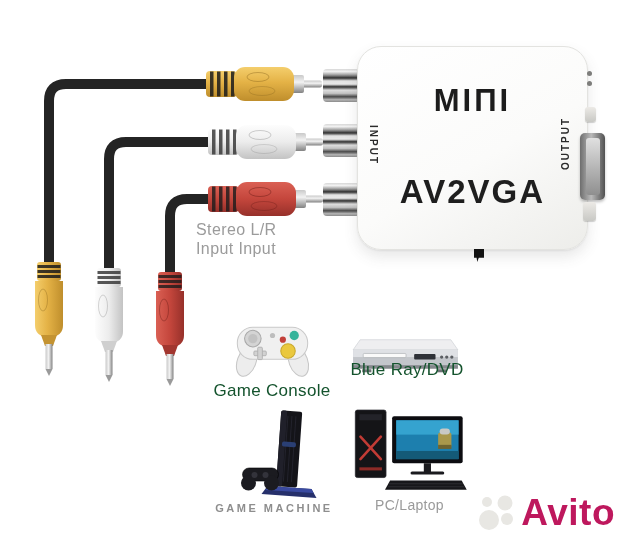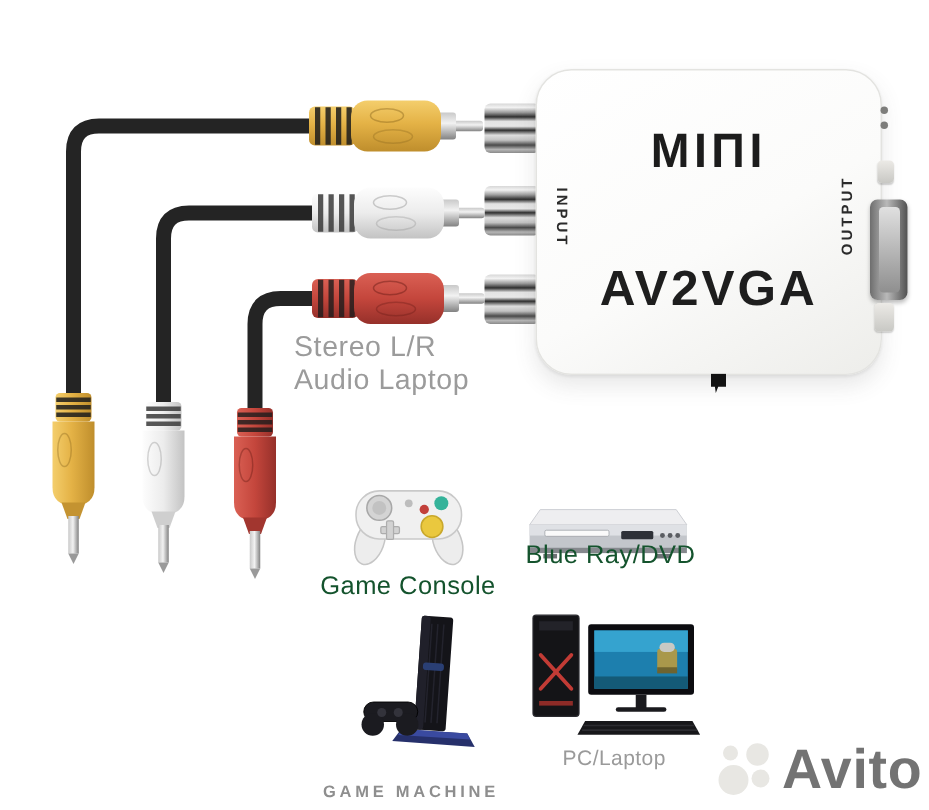--- a/index.html
+++ b/index.html
@@ -49,37 +49,37 @@
   }
   .screw{position:absolute;background:linear-gradient(180deg,#eceae6,#c8c8c4);border-radius:3px;z-index:3;box-shadow:0 1px 1px rgba(0,0,0,.18);}
   .screw.top{left:585px;top:107px;width:11px;height:15px;}
   .screw.bottom{left:583px;top:202px;width:13px;height:19px;}
   .dot{position:absolute;width:5px;height:5px;border-radius:50%;background:#7d7d7b;z-index:3;}
   .dot.d1{left:587px;top:71px;} .dot.d2{left:587px;top:81px;}
 
   
   .stereo-caption{
     position:absolute;left:196px;top:221px;z-index:2;
-    font-size:19px;line-height:1.18;color:#9b9b9b;letter-spacing:.4px;
+    font-size:16px;line-height:1.18;color:#9b9b9b;letter-spacing:.4px;
   }
   .stereo-caption span{display:block;}
 
   .device-cell{position:absolute;z-index:2;}
   .device-label{
     position:absolute;z-index:2;text-align:center;color:#14532d;font-size:17px;letter-spacing:.3px;
   }
-  .device-label.caps{font-size:11px;font-weight:bold;letter-spacing:2.5px;color:#8e8e8e;margin-top:20px;}
+  .device-label.caps{font-size:11px;font-weight:bold;letter-spacing:2.5px;color:#8e8e8e;}
   .device-label.pc{font-size:14px;color:#9a9a9a;}
 
   
   .watermark{
     position:absolute;right:4px;bottom:6px;z-index:4;display:flex;align-items:center;gap:3px;
   }
   .watermark .wm-text{
-    font-size:37px;font-weight:bold;color:#737373;letter-spacing:.5px;line-height:1;
+    font-size:37px;font-weight:bold;color:#be185d;letter-spacing:.5px;line-height:1;
   }
 </style>
 </head>
 <body>
 
 <div class="scene">
 
   <svg class="cables-layer" width="619" height="540" viewBox="0 0 619 540">
     <defs>
       <linearGradient id="gMetalH" x1="0" y1="0" x2="0" y2="1">
@@ -248,21 +248,21 @@
   <div class="vga-port">
       <div class="inner"></div>
     </div>
   <div class="screw top"></div>
   <div class="screw bottom"></div>
   <div class="dot d1"></div>
   <div class="dot d2"></div>
 
   <div class="stereo-caption">
     <span>Stereo L/R</span>
-    <span>Audio Laptop</span>
+    <span>Input Input</span>
   </div>
 
   <div class="device-cell" style="left:225px;top:320px;">
     <svg width="95" height="60" viewBox="0 0 90 58">
       <ellipse transform="rotate(20 20 40)" cx="20" cy="40" rx="9" ry="15" fill="#ededed" stroke="#c6c6c6"></ellipse>
       <ellipse transform="rotate(-20 70 40)" cx="70" cy="40" rx="9" ry="15" fill="#ededed" stroke="#c6c6c6"></ellipse>
       <rect x="11" y="7" width="68" height="31" rx="15" fill="#f0f0f0" stroke="#c9c9c9"></rect>
       <circle cx="26" cy="18" r="8" fill="#d4d4d4" stroke="#a8a8a8"></circle>
       <circle cx="26" cy="18" r="4.5" fill="#c2c2c2"></circle>
       <g fill="#d2d2d2" stroke="#adadad" stroke-width=".8">

